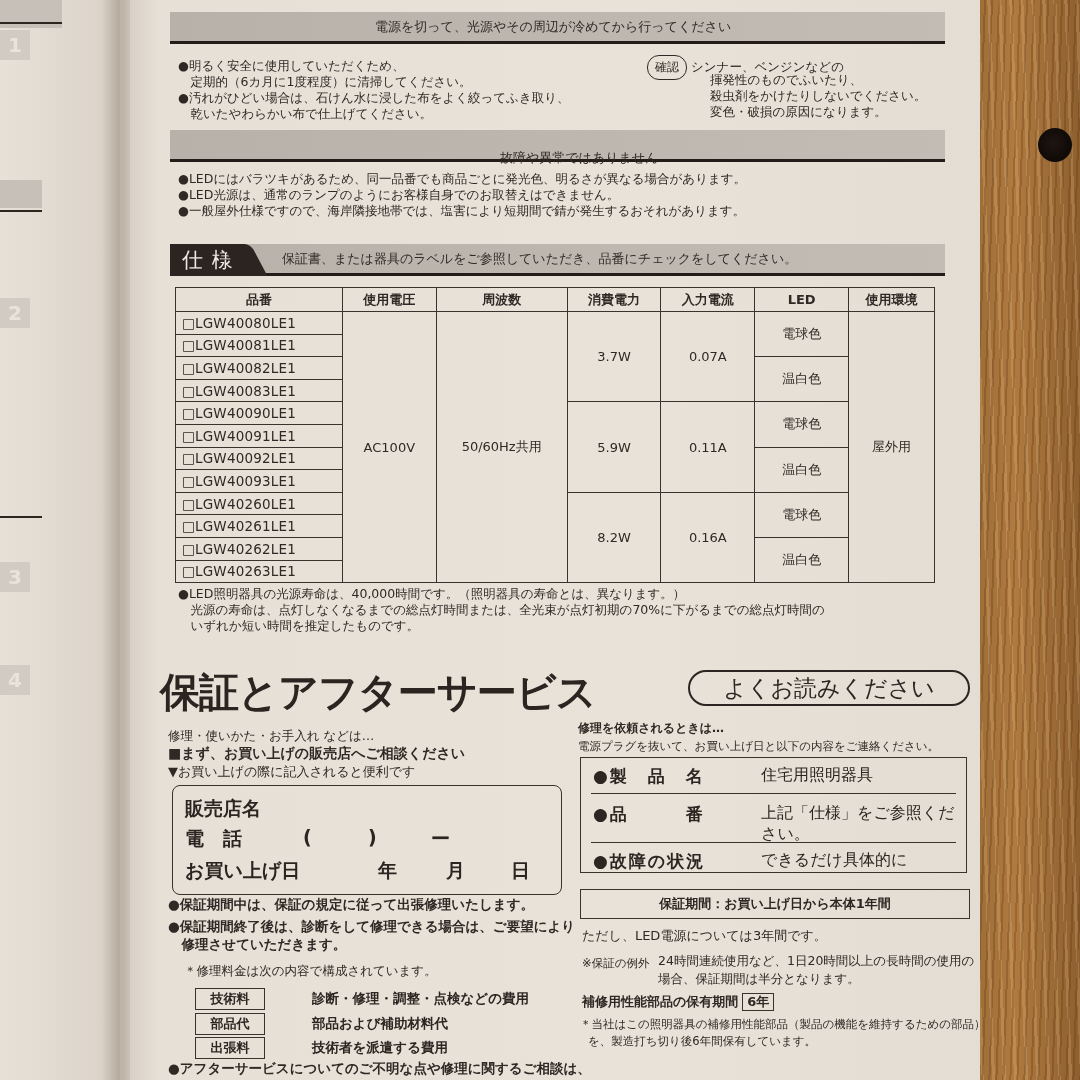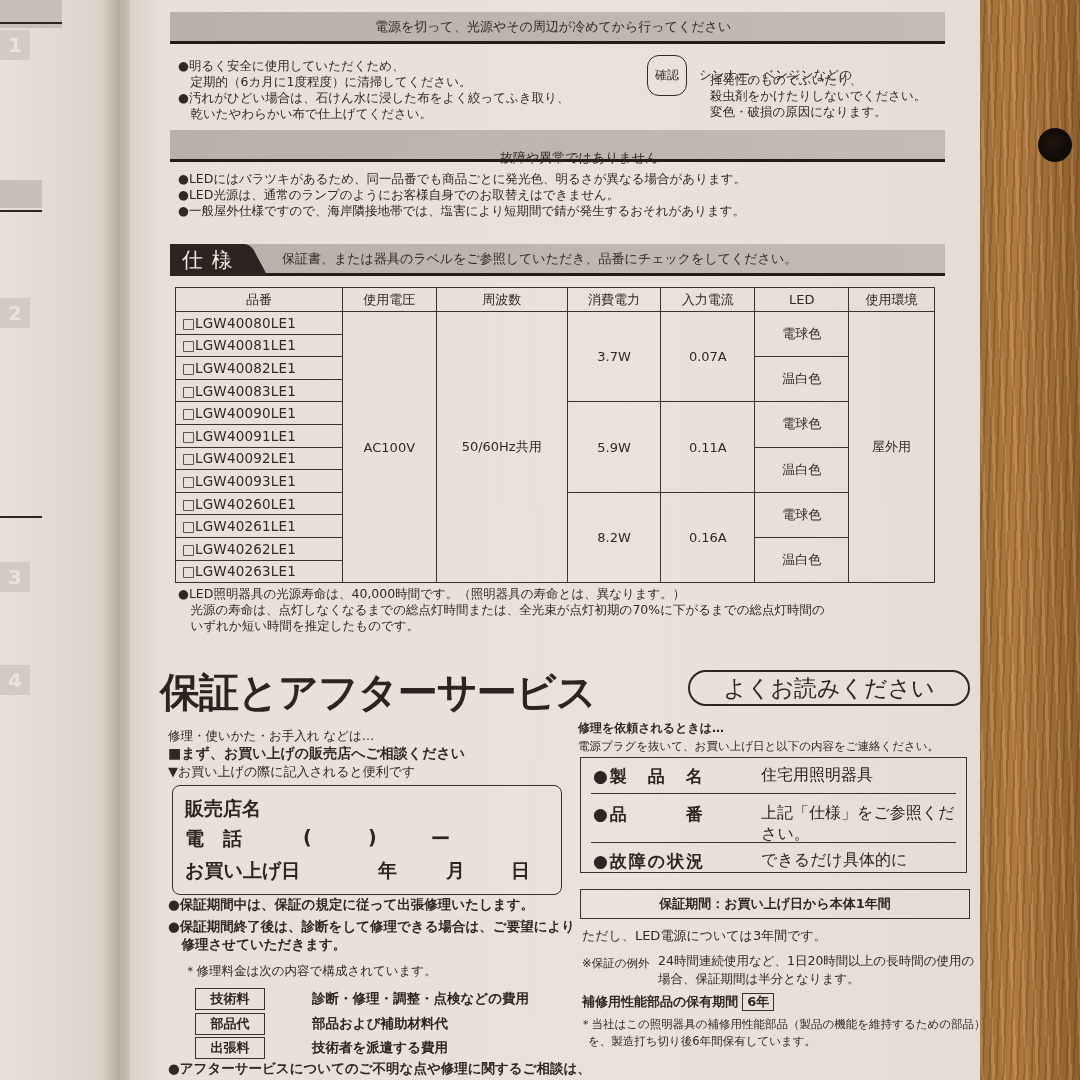--- a/index.html
+++ b/index.html
@@ -55,29 +55,29 @@
     font-size: 21px; line-height: 32px; padding-left: 12px; letter-spacing: 1px;
   }
   .sec-head .tab::after {
     content: ""; position: absolute; right: -14px; top: 0; width: 28px; height: 32px;
     background: #2b2420; transform: skewX(28deg); border-radius: 0 6px 0 0;
   }
   .sec-head .sub { position: absolute; top: 10px; font-size: 13px; color: #302925; }
   .txt { position: absolute; font-size: 12.5px; line-height: 16px; color: #2f2824; white-space: nowrap; }
   .kakunin {
     display: inline-block; border: 1.5px solid #2f2824; border-radius: 12px;
-    padding: 12px 7px; font-size: 12px; line-height: 15px; margin-right: 12px;
+    padding: 4px 7px; font-size: 12px; line-height: 15px; margin-right: 4px;
   }
   
   table.spec {
     position: absolute; left: 7px; top: 287px; width: 788px; border-collapse: collapse;
     font-size: 13px; color: #2f2824;
   }
   table.spec th, table.spec td { border: 1.4px solid #3a322d; text-align: center; font-weight: normal; }
-  table.spec th { height: 24px; }
+  table.spec th { height: 24px; font-weight: bold; }
   table.spec td.model { height: 22.6px; text-align: left; padding-left: 6px; font-size: 13.5px; letter-spacing: .2px; }
   
   .big-title { position: absolute; left: -10px; top: 665px; font-size: 40px; font-weight: bold; color: #2b2420; letter-spacing: -1px; }
   .pill {
     position: absolute; left: 518px; top: 670px; width: 282px; height: 36px;
     border: 2px solid #2b2420; border-radius: 18px; font-size: 23px; text-align: center; line-height: 32px;
   }
   .store-box {
     position: absolute; left: 2px; top: 785px; width: 390px; height: 110px;
     border: 1.6px solid #3a322d; border-radius: 8px;

